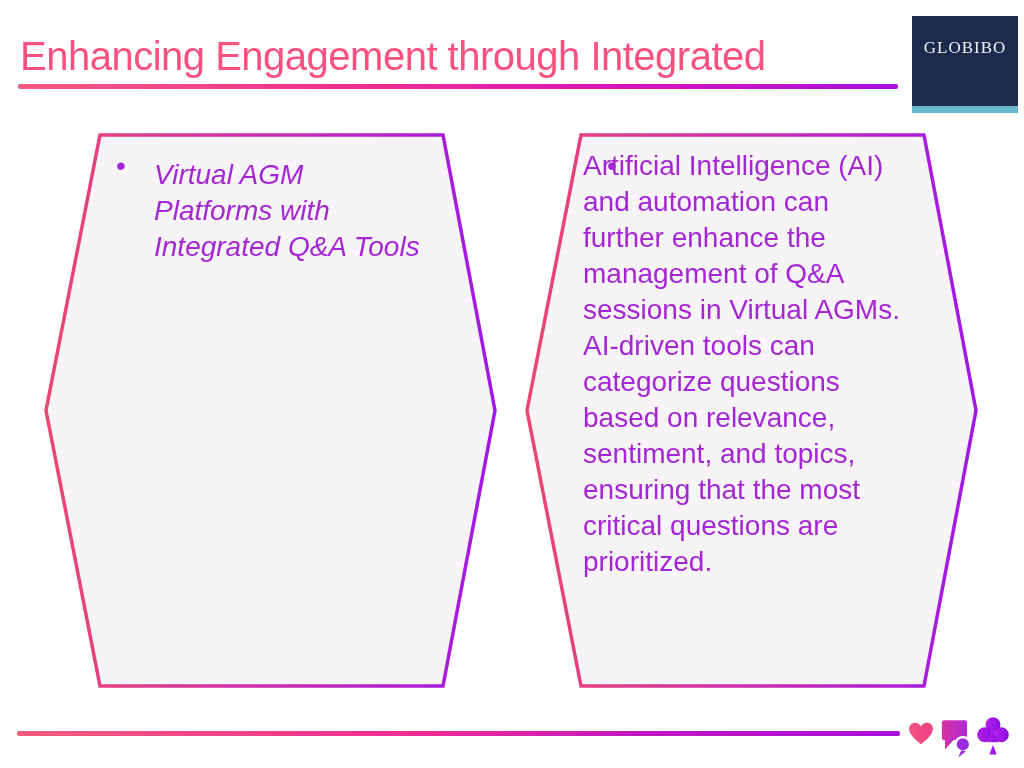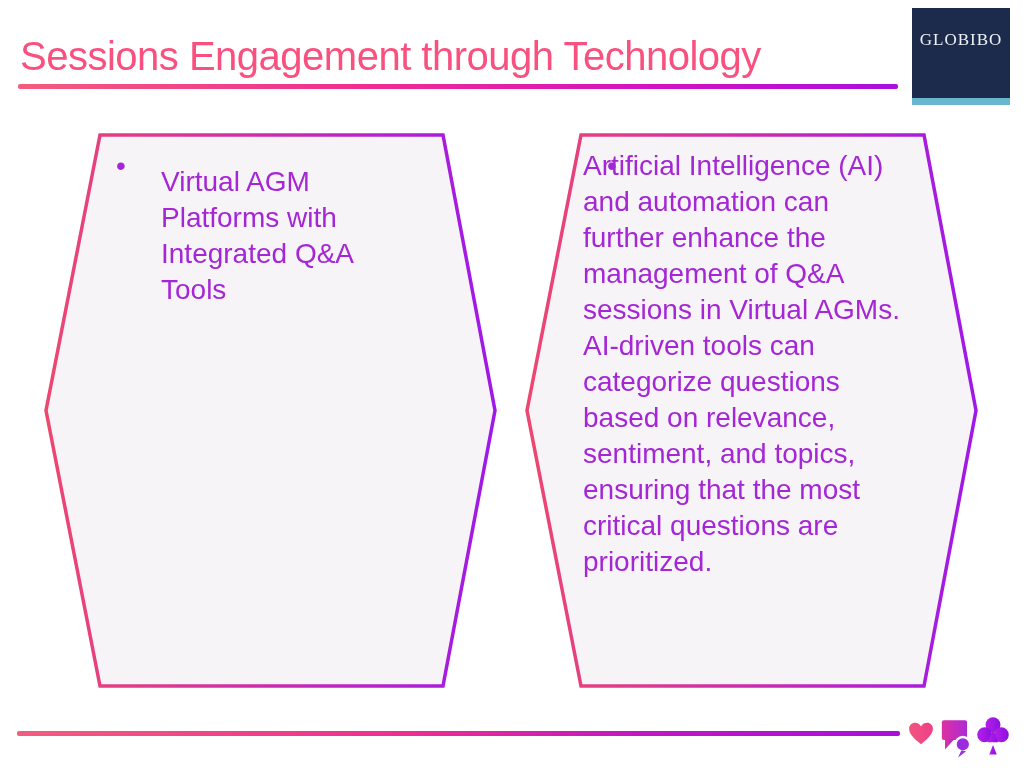--- a/index.html
+++ b/index.html
@@ -15,21 +15,21 @@
     position:absolute;left:20px;top:30px;width:880px;
     font-size:40px;line-height:52px;font-weight:400;
     color:#f9517f;letter-spacing:-0.5px;white-space:nowrap;
   }
   .title-rule{
     position:absolute;left:18px;top:84px;width:880px;height:5px;
     background:linear-gradient(90deg,#f25c7e 0%,#ee2d92 40%,#d613c0 70%,#a90fdc 100%);
     border-radius:2px;
   }
   .logo-box{
-    position:absolute;left:912px;top:8px;width:98px;height:97px;
+    position:absolute;left:912px;top:16px;width:106px;height:97px;
     background:#1c2b4c;
   }
   .logo-text{
     position:absolute;left:0;right:0;top:22px;text-align:center;
     font-family:"Liberation Serif", serif;
     font-size:17px;letter-spacing:1px;color:#eef2f6;font-weight:400;
   }
   .logo-strip{
     position:absolute;left:0;right:0;bottom:0;height:7px;background:#68b7cf;
   }
@@ -38,21 +38,21 @@
   .card{position:absolute;top:133px;width:453px;height:555px;}
   .card-left{left:44px;}
   .card-right{left:525px;}
   .card svg.hex{position:absolute;inset:0;}
   .card-text{
     position:absolute;top:15px;width:345px;
     font-size:28px;line-height:36px;color:#a526d4;
   }
   .card-left  .card-text{left:48px;}
   .card-right .card-text{left:58px;}
-  .card-heading{position:relative;padding-left:53px;white-space:pre-line;margin:16px;}
+  .card-heading{position:relative;padding-left:53px;white-space:pre-line;margin:9px;font-style:italic;}
   .bullet{
     position:absolute;left:24px;top:0;line-height:36px;font-size:28px;
   }
   .card-body{white-space:pre-line;margin:0;}
 
   
   .footer-rule{
     position:absolute;left:17px;top:731px;width:883px;height:5px;
     background:linear-gradient(90deg,#f25c7e 0%,#ee2d92 45%,#cείναι 0,#c217c2 70%,#a90fdc 100%);
     background:linear-gradient(90deg,#f25c7e 0%,#ee2d92 45%,#c217c2 70%,#a90fdc 100%);
@@ -62,21 +62,21 @@
     position:absolute;left:908px;top:712px;width:104px;height:48px;
     display:flex;align-items:flex-start;gap:5px;
   }
   .footer-icons svg{display:block;}
 </style>
 </head>
 <body>
 
 <div class="stage">
 
-  <div class="slide-title">Sessions Engagement through Technology</div>
+  <div class="slide-title">Enhancing Engagement through Integrated</div>
   <div class="title-rule"></div>
 
   <div class="logo-box">
     <div class="logo-text">GLOBIBO</div>
     <div class="logo-strip"></div>
   </div>
 
   <div class="card card-left">
     <svg class="hex" width="453" height="555" viewBox="0 0 453 555">
       <defs>

